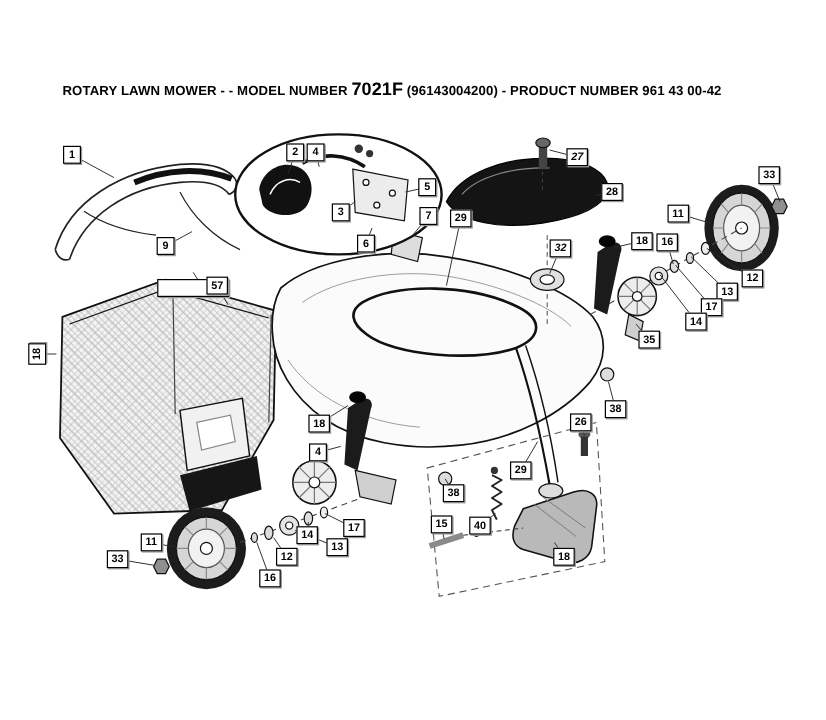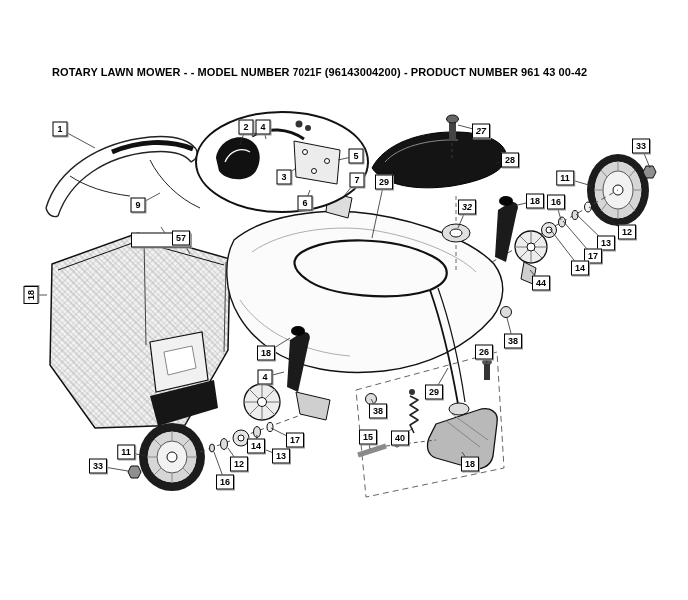--- a/index.html
+++ b/index.html
@@ -4,21 +4,21 @@
 <style>
   html,body { margin:0; padding:0; background:#ffffff; }
   .page {
     position:relative; width:688px; height:600px; background:#ffffff;
     overflow:hidden; font-family:"Liberation Sans", sans-serif; color:#000;
   }
   .title {
     position:absolute; left:52px; top:66px; width:610px;
     font-size:11px; font-weight:bold; white-space:nowrap; letter-spacing:0.1px;
   }
-  .title .model { font-size:10px; }
+  .title .model { font-size:15px; }
   svg.art, svg.leaders { position:absolute; left:0; top:0; }
   svg.leaders { z-index:2; pointer-events:none; }
   .leaders line { stroke:#2a2a2a; stroke-width:0.8; }
   .callout-layer { position:absolute; left:0; top:0; width:100%; height:100%; z-index:3; }
   .callout {
     position:absolute; transform:translate(-50%,-50%);
     background:#fff; border:1px solid #000; box-shadow:1px 1px 0 #9a9a9a;
     font-size:9px; font-weight:bold; line-height:1; padding:2px 3px;
     min-width:7px; text-align:center;
   }
@@ -233,21 +233,21 @@
         <div class="callout" style="left: 305px; top: 203px;">6</div>
         <div class="callout" style="left: 467px; top: 207px; font-style: italic;">32</div>
         <div class="callout" style="left: 535px; top: 201px;">18</div>
         <div class="callout" style="left: 556px; top: 202px;">16</div>
         <div class="callout" style="left: 161px; top: 240px; padding-left: 45px;">54</div>
         <div class="callout" style="left: 181px; top: 238px; text-align: right;">57</div>
         <div class="callout" style="left: 627px; top: 232px;">12</div>
         <div class="callout" style="left: 606px; top: 243px;">13</div>
         <div class="callout" style="left: 593px; top: 256px;">17</div>
         <div class="callout" style="left: 580px; top: 268px;">14</div>
-        <div class="callout" style="left: 541px; top: 283px;">44</div>
+        <div class="callout" style="left: 541px; top: 283px;">35</div>
         <div class="callout rotated" style="left: 31px; top: 295px;">18</div>
         <div class="callout" style="left: 513px; top: 341px;">38</div>
         <div class="callout" style="left: 484px; top: 352px;">26</div>
         <div class="callout" style="left: 266px; top: 353px;">18</div>
         <div class="callout" style="left: 265px; top: 377px;">4</div>
         <div class="callout" style="left: 434px; top: 392px;">29</div>
         <div class="callout" style="left: 378px; top: 411px;">38</div>
         <div class="callout" style="left: 368px; top: 437px;">15</div>
         <div class="callout" style="left: 400px; top: 438px;">40</div>
         <div class="callout" style="left: 470px; top: 464px;">18</div>

